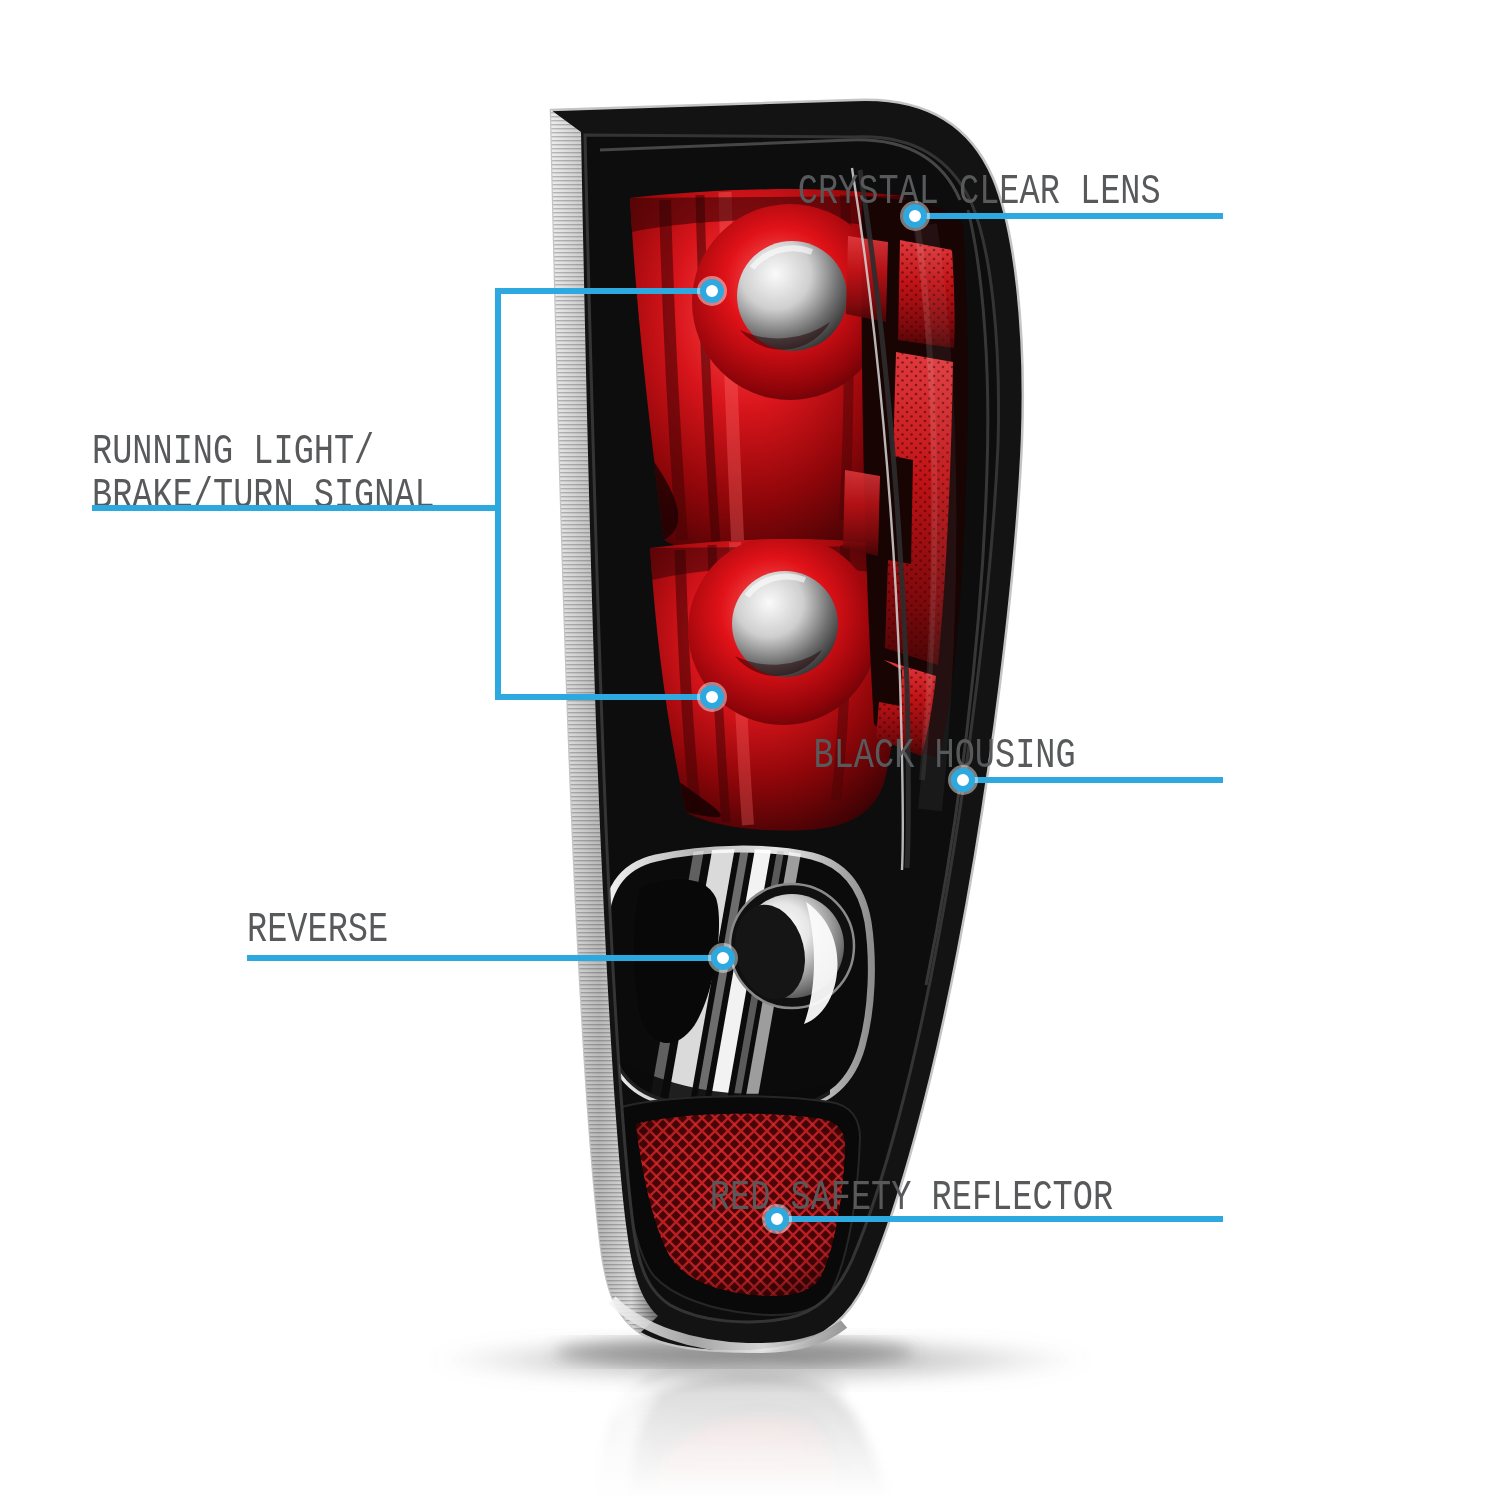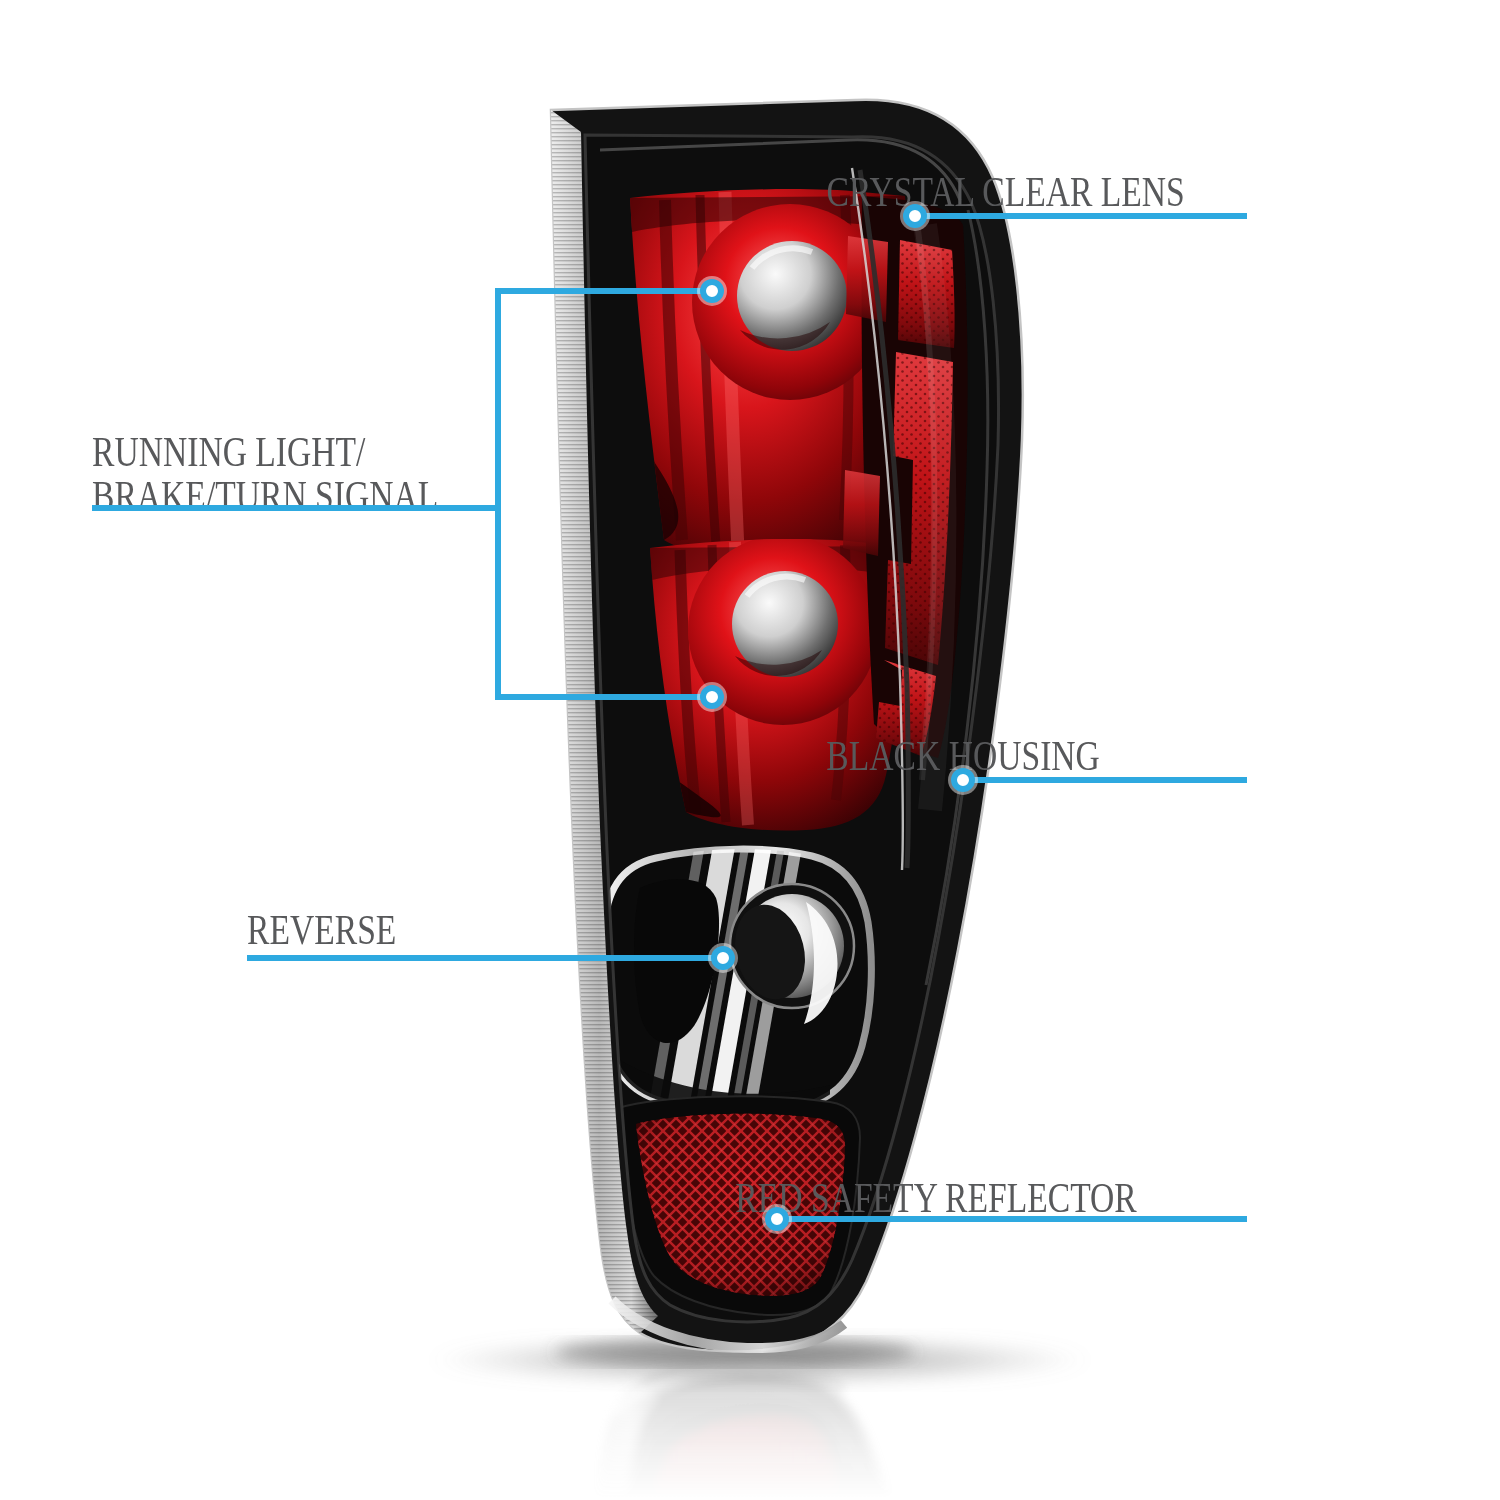--- a/index.html
+++ b/index.html
@@ -5,22 +5,21 @@
   html,body{margin:0;padding:0;background:#fff;}
   :root{
     --blue:#2ea9e0;
     --label:#58595b;
   }
   .stage{
     position:relative;
     width:1223px;height:1500px;
     background:#ffffff;
     overflow:hidden;
-    font-family:Liberation Serif, serif;
-    padding-left:24px;
+    font-family:Liberation Mono, monospace;
   }
   .lamp-svg{position:absolute;left:0;top:0;}
   
   .co-label{
     position:absolute;
     font-size:42px;
     line-height:44px;
     font-weight:400;
     color:var(--label);
     letter-spacing:0px;

